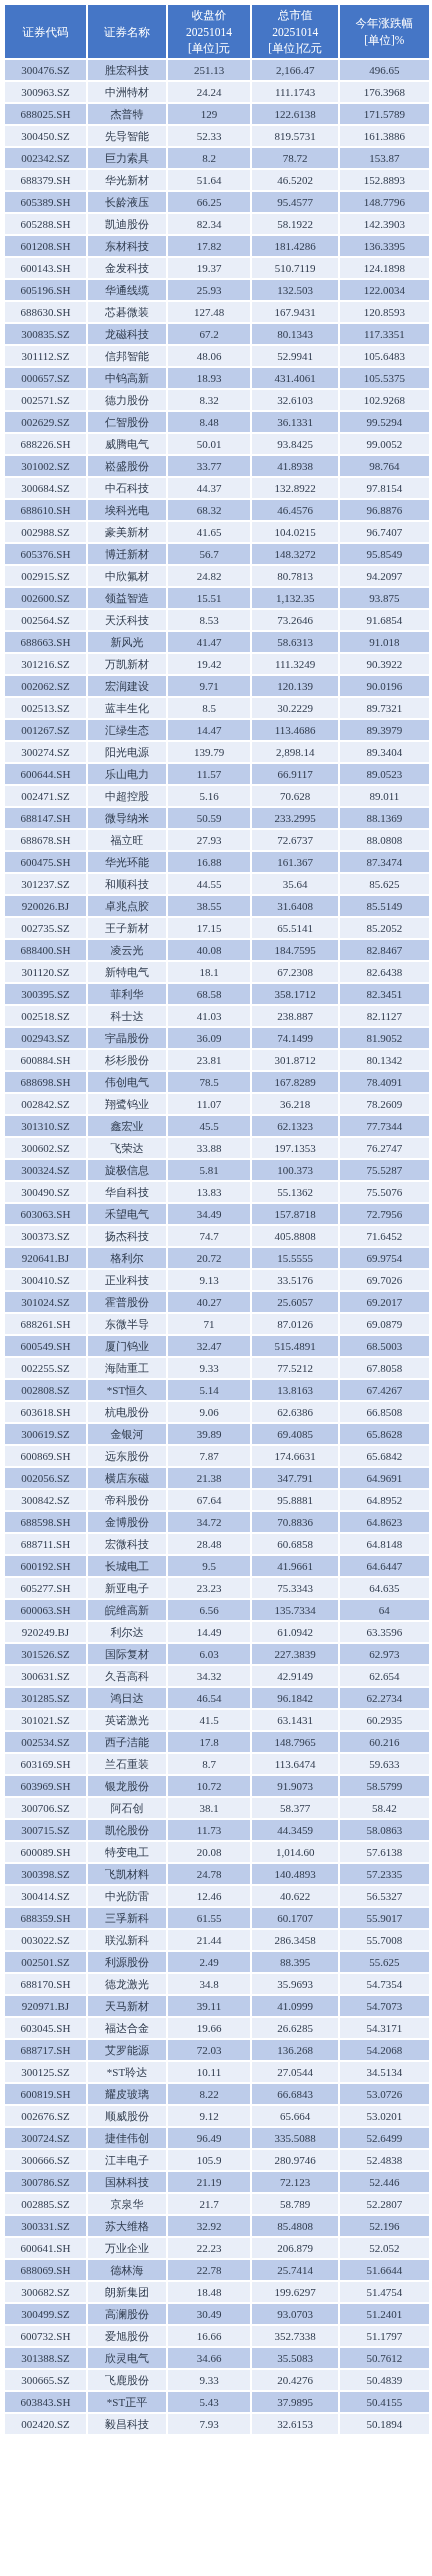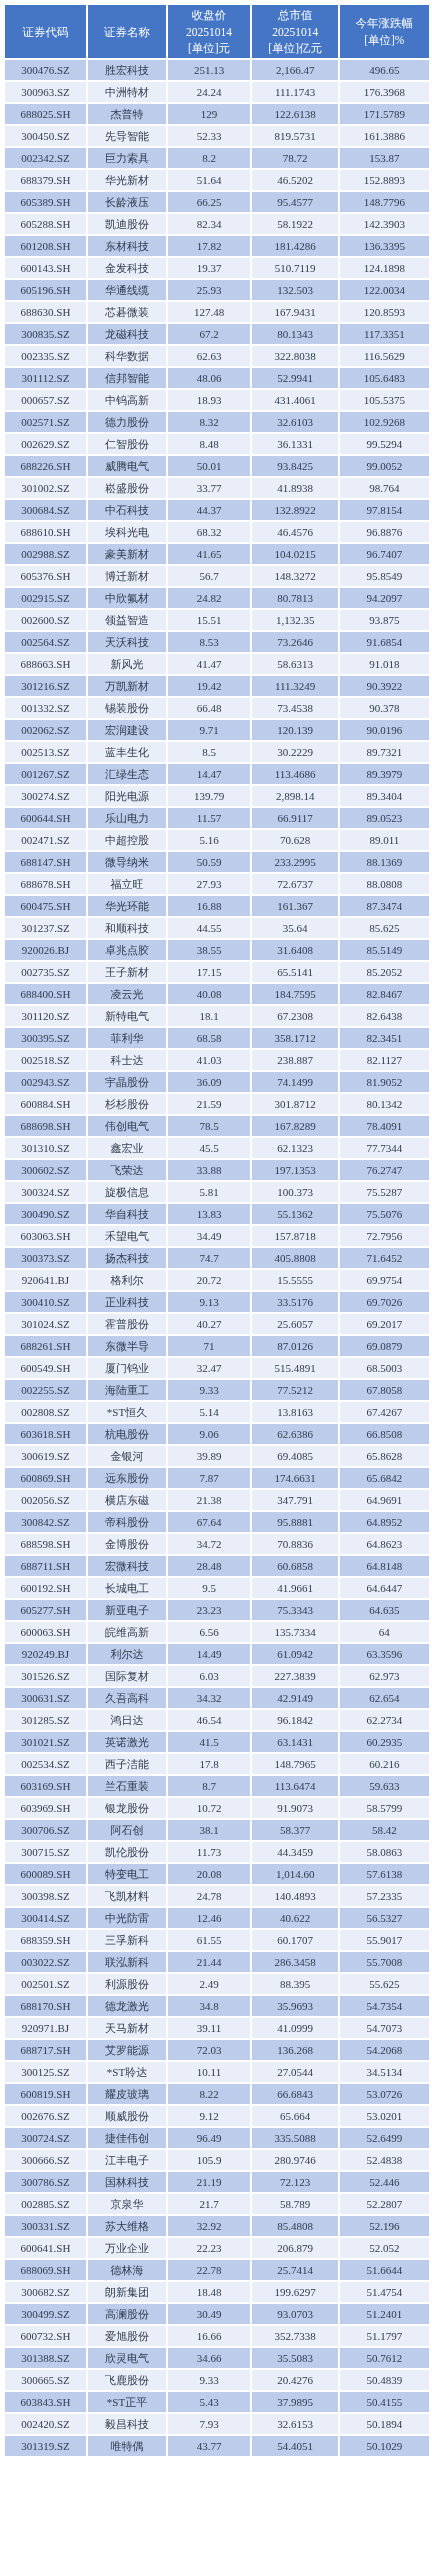--- a/index.html
+++ b/index.html
@@ -171,27 +171,20 @@
           <td>120.8593</td>
         </tr>
         <tr>
           <td>300835.SZ</td>
           <td>龙磁科技</td>
           <td>67.2</td>
           <td>80.1343</td>
           <td>117.3351</td>
         </tr>
         <tr>
-          <td>002335.SZ</td>
-          <td>科华数据</td>
-          <td>62.63</td>
-          <td>322.8038</td>
-          <td>116.5629</td>
-        </tr>
-        <tr>
           <td>301112.SZ</td>
           <td>信邦智能</td>
           <td>48.06</td>
           <td>52.9941</td>
           <td>105.6483</td>
         </tr>
         <tr>
           <td>000657.SZ</td>
           <td>中钨高新</td>
           <td>18.93</td>
@@ -283,27 +276,20 @@
           <td>91.018</td>
         </tr>
         <tr>
           <td>301216.SZ</td>
           <td>万凯新材</td>
           <td>19.42</td>
           <td>111.3249</td>
           <td>90.3922</td>
         </tr>
         <tr>
-          <td>001332.SZ</td>
-          <td>锡装股份</td>
-          <td>66.48</td>
-          <td>73.4538</td>
-          <td>90.378</td>
-        </tr>
-        <tr>
           <td>002062.SZ</td>
           <td>宏润建设</td>
           <td>9.71</td>
           <td>120.139</td>
           <td>90.0196</td>
         </tr>
         <tr>
           <td>002513.SZ</td>
           <td>蓝丰生化</td>
           <td>8.5</td>
@@ -411,32 +397,39 @@
         <tr>
           <td>002943.SZ</td>
           <td>宇晶股份</td>
           <td>36.09</td>
           <td>74.1499</td>
           <td>81.9052</td>
         </tr>
         <tr>
           <td>600884.SH</td>
           <td>杉杉股份</td>
-          <td>21.59</td>
+          <td>23.81</td>
           <td>301.8712</td>
           <td>80.1342</td>
         </tr>
         <tr>
           <td>688698.SH</td>
           <td>伟创电气</td>
           <td>78.5</td>
           <td>167.8289</td>
           <td>78.4091</td>
         </tr>
         <tr>
+          <td>002842.SZ</td>
+          <td>翔鹭钨业</td>
+          <td>11.07</td>
+          <td>36.218</td>
+          <td>78.2609</td>
+        </tr>
+        <tr>
           <td>301310.SZ</td>
           <td>鑫宏业</td>
           <td>45.5</td>
           <td>62.1323</td>
           <td>77.7344</td>
         </tr>
         <tr>
           <td>300602.SZ</td>
           <td>飞荣达</td>
           <td>33.88</td>
@@ -710,20 +703,27 @@
           <td>54.7354</td>
         </tr>
         <tr>
           <td>920971.BJ</td>
           <td>天马新材</td>
           <td>39.11</td>
           <td>41.0999</td>
           <td>54.7073</td>
         </tr>
         <tr>
+          <td>603045.SH</td>
+          <td>福达合金</td>
+          <td>19.66</td>
+          <td>26.6285</td>
+          <td>54.3171</td>
+        </tr>
+        <tr>
           <td>688717.SH</td>
           <td>艾罗能源</td>
           <td>72.03</td>
           <td>136.268</td>
           <td>54.2068</td>
         </tr>
         <tr>
           <td>300125.SZ</td>
           <td>*ST聆达</td>
           <td>10.11</td>
@@ -834,24 +834,17 @@
           <td>5.43</td>
           <td>37.9895</td>
           <td>50.4155</td>
         </tr>
         <tr>
           <td>002420.SZ</td>
           <td>毅昌科技</td>
           <td>7.93</td>
           <td>32.6153</td>
           <td>50.1894</td>
-        </tr>
-        <tr>
-          <td>301319.SZ</td>
-          <td>唯特偶</td>
-          <td>43.77</td>
-          <td>54.4051</td>
-          <td>50.1029</td>
         </tr>
       </tbody>
   </table>
 </div>
 
 
 </body></html>

